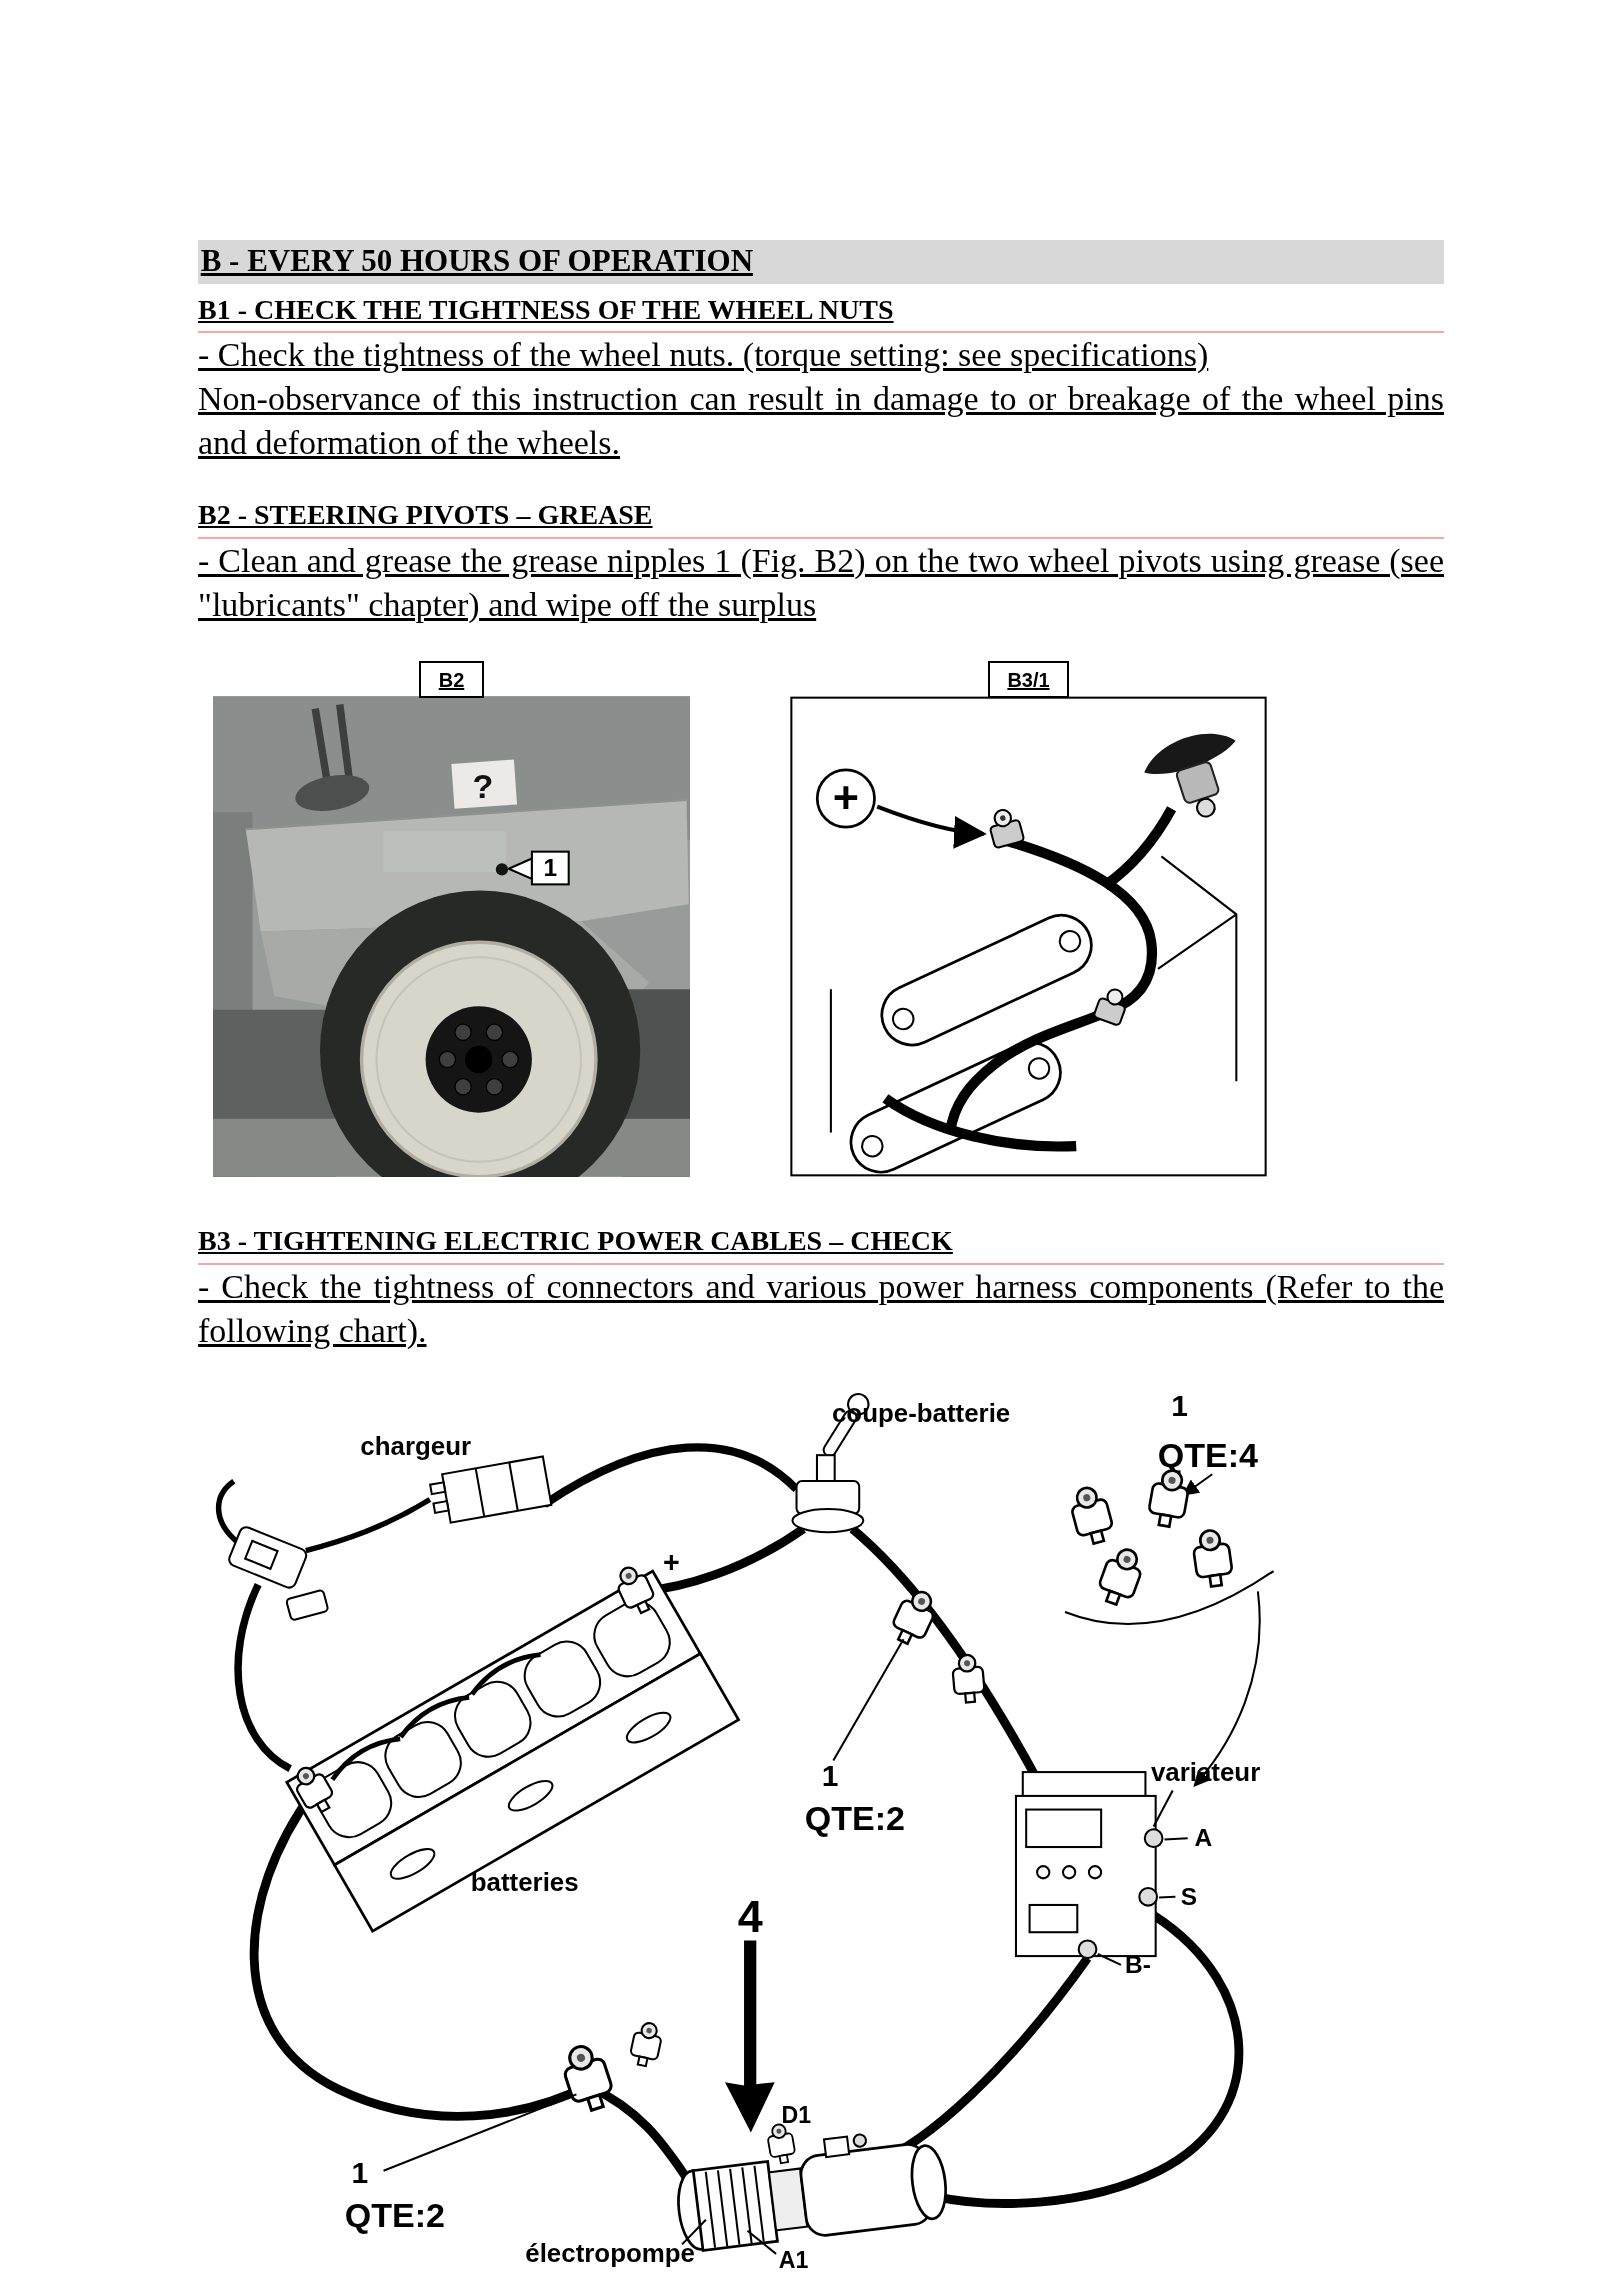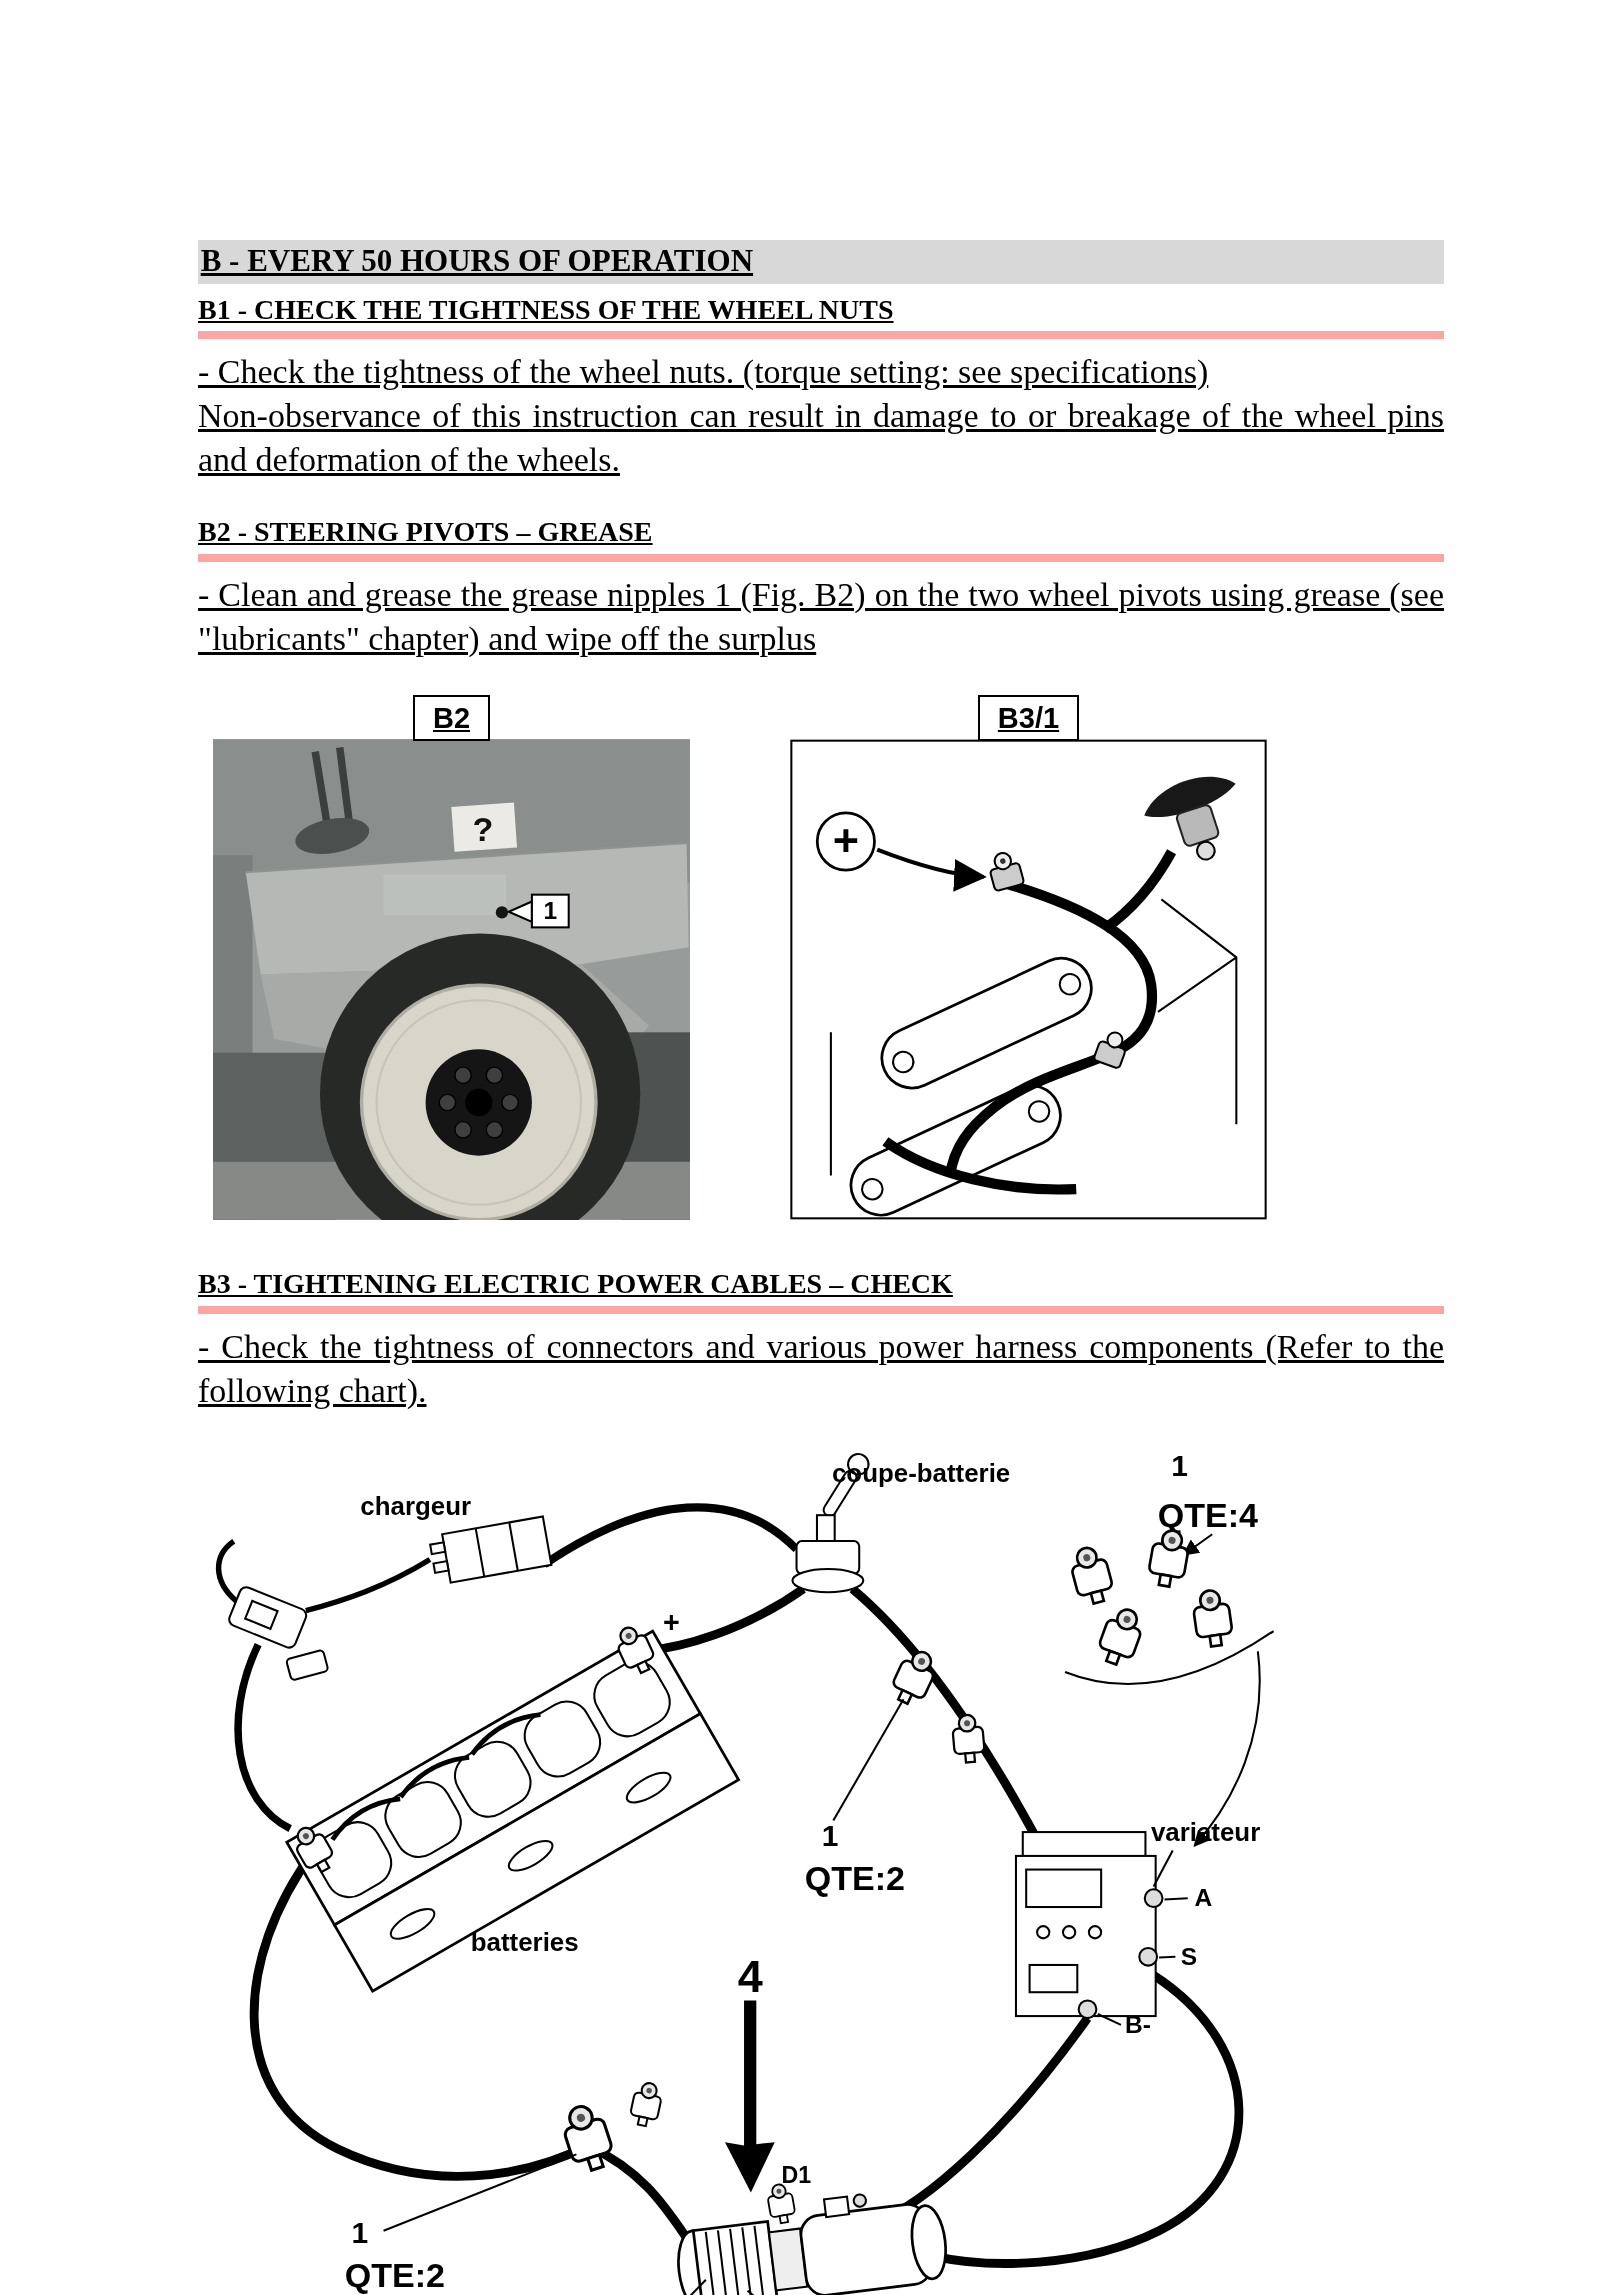--- a/index.html
+++ b/index.html
@@ -11,38 +11,37 @@
   .page { position:relative; width:100%; height:100%; padding:240px 179px 0 198px;text-decoration:underline; }
 
   .title-bar {
     background:#d8d8d8;
     font-size:31px; font-weight:bold; line-height:1.3;
     padding:1.4px 6.8px 2.7px 2.7px;
     margin-bottom:9.5px;
   }
   .rule-heading {
     font-size:28px; font-weight:bold;
-    border-bottom:8px solid #fca5a5; padding-bottom:5.5px;
-    margin-bottom:11px;
+    border-bottom:2px solid #fca5a5; padding-bottom:5.5px;
   }
   p.body-text {
     font-size:34px; line-height:44px; text-align:justify;
   }
   .gap-lg { margin-top:34px; }
   .gap-xl { margin-top:48px; }
 
   .figures-row {
     display:flex; gap:100px;
     margin:34px 0 0 15px;
   }
   .figure-block { display:flex; flex-direction:column; align-items:center; width:477px; }
   .fig-tag {
     border:2px solid #000; background:#fff;
     font-family:"Liberation Sans", sans-serif; font-weight:bold;
-    font-size:29px; line-height:1; padding:6.8px 17.7px;
+    font-size:20px; line-height:1; padding:6.8px 17.7px;
     margin-bottom:-2px; position:relative; z-index:2;
   }
   svg { display:block; }
   .diagram-wrap { margin:34px 0 0 6.8px; }
 </style>
 </head>
 <body>
 
 <div class="page">
 

